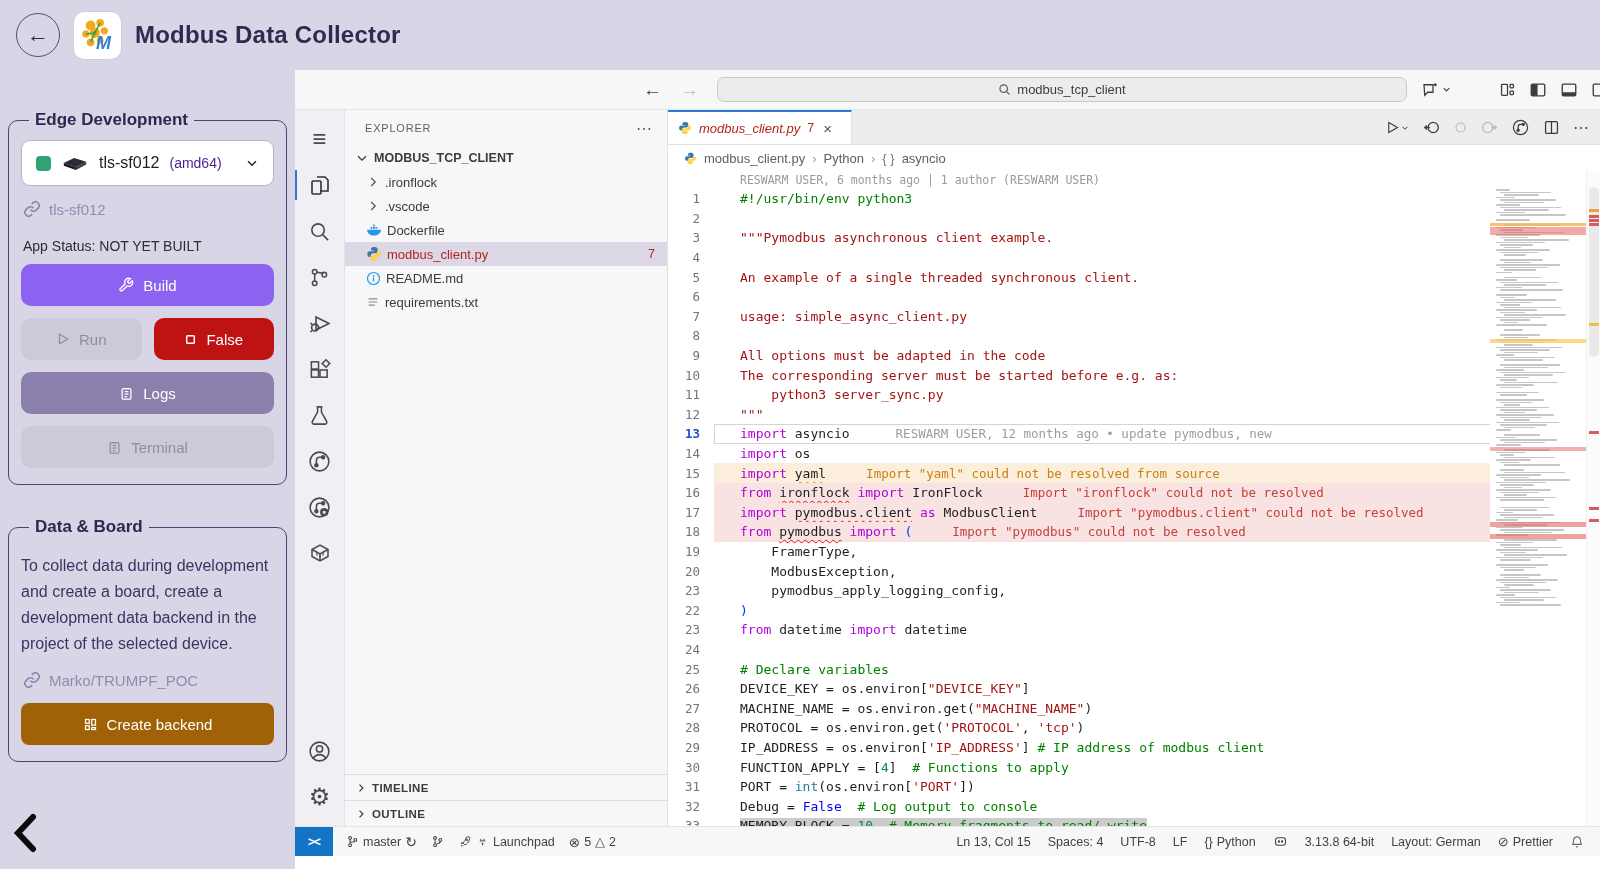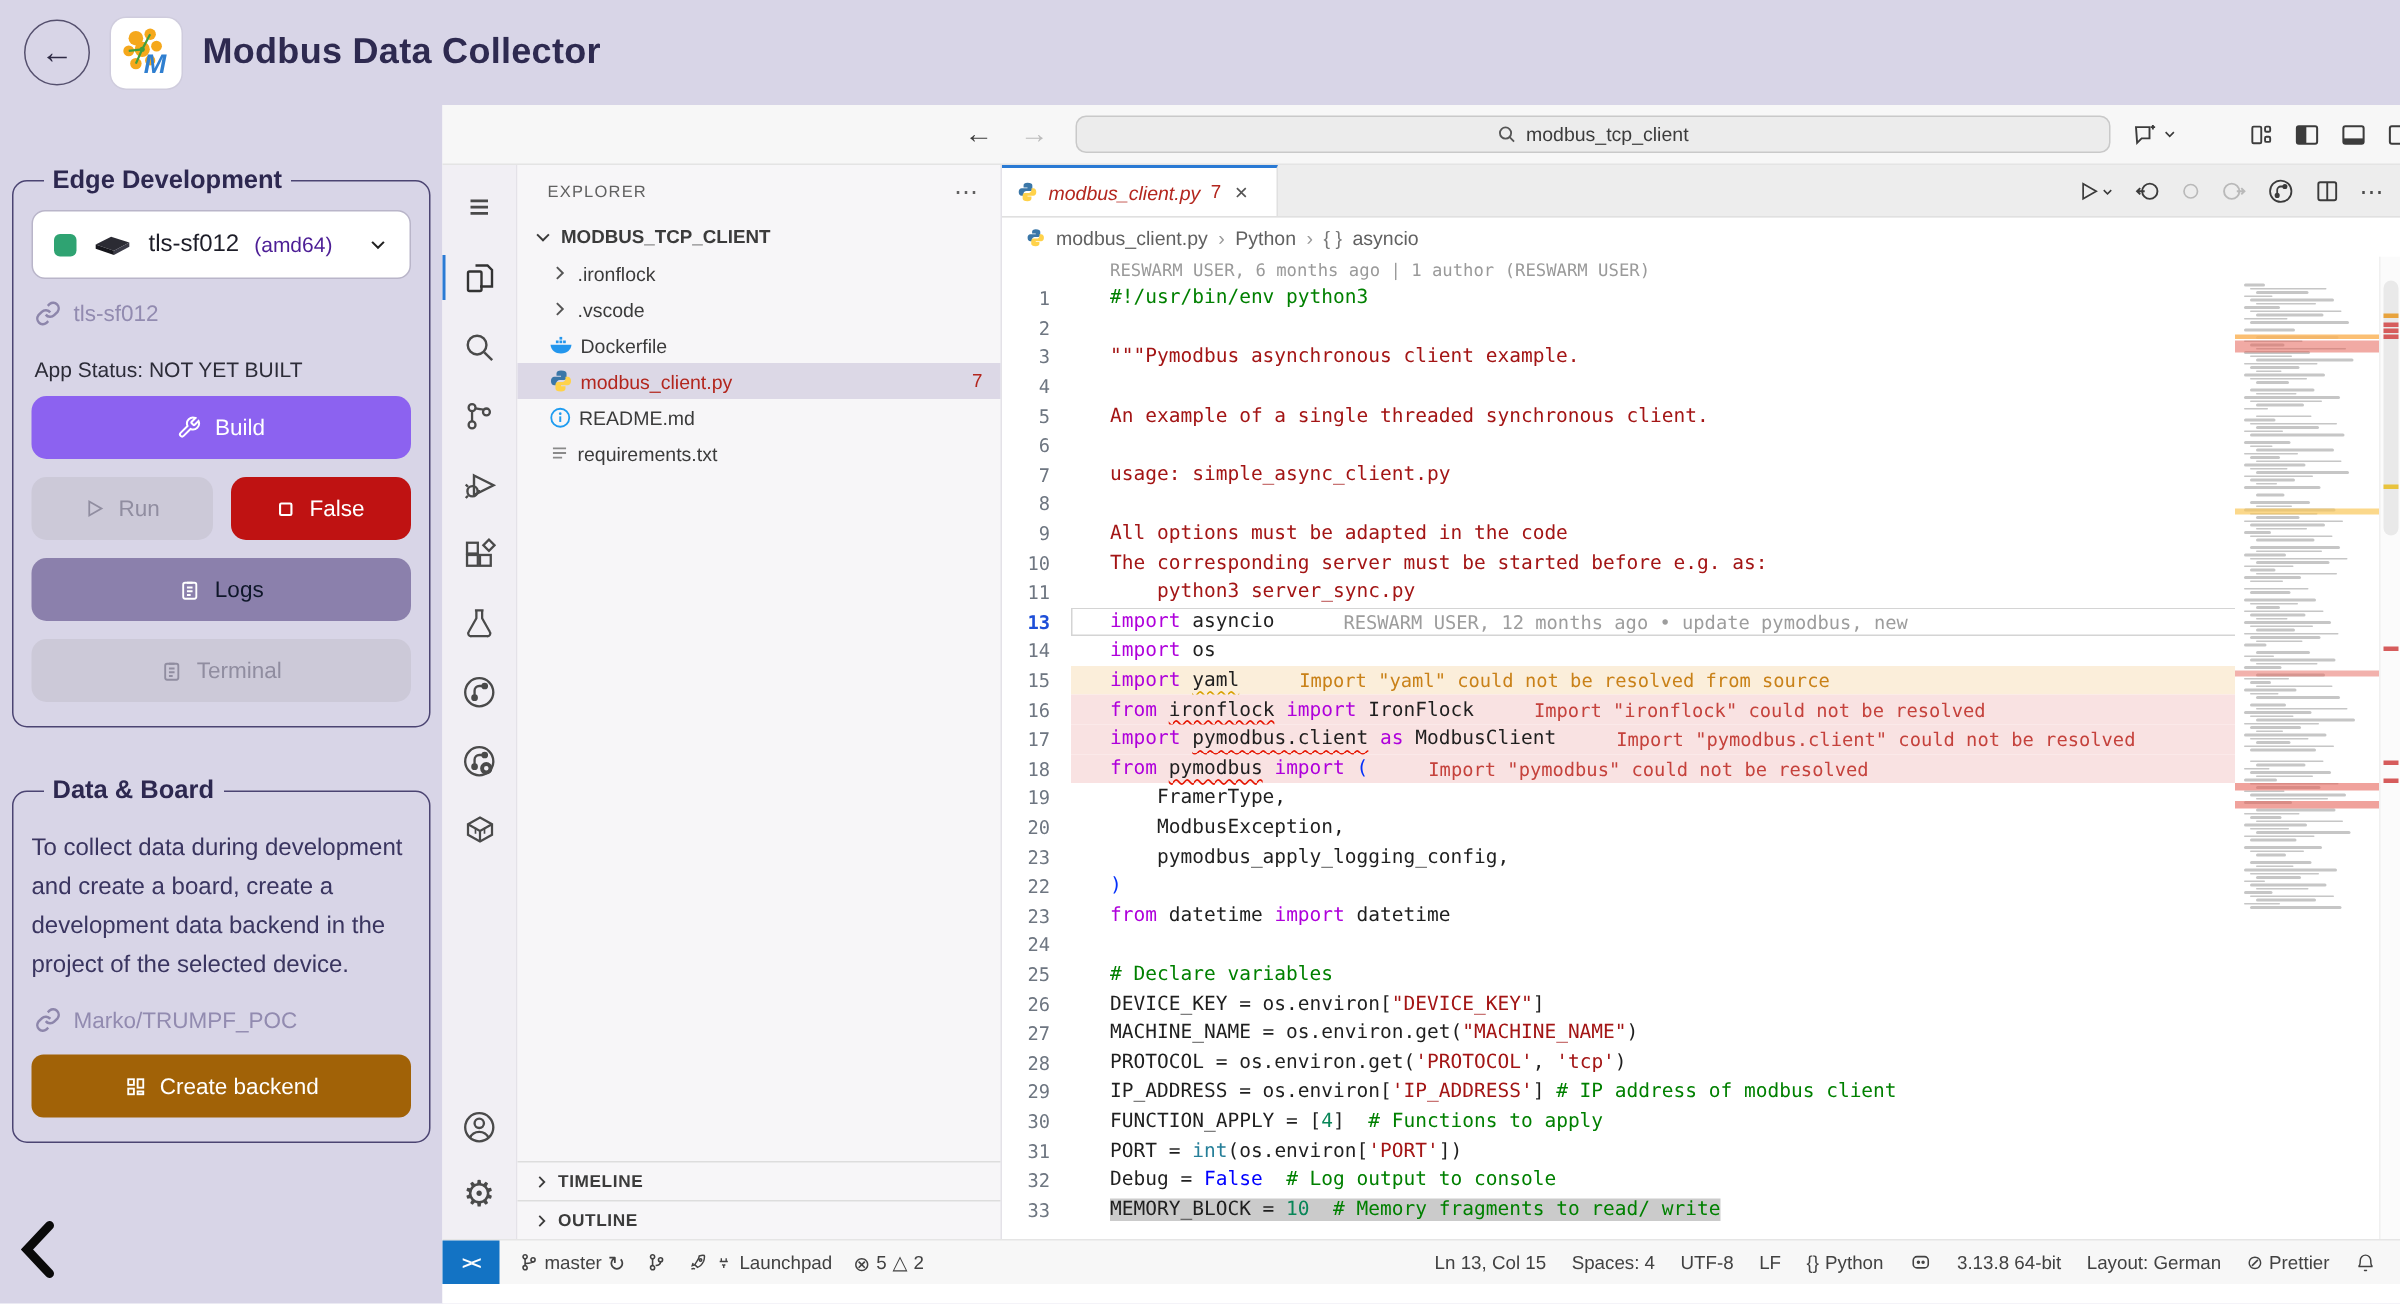--- a/index.html
+++ b/index.html
@@ -21,21 +21,21 @@
   .device-name { font-size:16px; color:#1d1d28; font-weight:500; }
   .device-arch { font-size:14px; color:#4c1d95; }
   .device-select .chev { margin-left:auto; }
   .link-row { display:flex; align-items:center; gap:8px; margin:14px 2px 0 2px; color:#928bb0; font-size:15px; }
   .app-status { margin:20px 2px 0 2px; font-size:14px; color:#2c2c38; }
   .btn { border:none; border-radius:10px; height:42px; width:100%; display:flex; align-items:center; justify-content:center; gap:9px; font-size:15px; font-family:"Liberation Sans",sans-serif; cursor:pointer; }
   .btn-build { background:#8c62f0; color:#fff; margin-top:10px; }
   .btn-row { display:flex; gap:12px; margin-top:12px; }
   .btn-run { background:#ccc9d8; color:#908da0; cursor:default; }
   .btn-stop { background:#bf1212; color:#fff; }
-  .btn-logs { background:#8b80ac; color:#0f172a; margin-top:12px; }
+  .btn-logs { background:#8b80ac; color:#ffffff; margin-top:12px; }
   .btn-terminal { background:#ccc9d8; color:#908da0; margin-top:12px; cursor:default; }
   .board-fieldset { margin-top:32px; }
   .board-text { font-size:16px; color:#3a3560; line-height:26px; margin-top:6px; }
   .btn-create { background:#a16207; color:#fff; margin-top:14px; border-radius:8px; }
   .collapse-chevron { position:absolute; left:12px; bottom:16px; cursor:pointer; }
 
   
   .vscode { position:absolute; left:295px; top:70px; width:1305px; height:799px; display:flex; flex-direction:column; background:#fff; }
 
   
@@ -559,20 +559,24 @@
               <div class="gutter">9</div>
               <div class="code-content"><span class="tk-s">All options must be adapted in the code</span></div>
             </div>
             <div class="code-line">
               <div class="gutter">10</div>
               <div class="code-content"><span class="tk-s">The corresponding server must be started before e.g. as:</span></div>
             </div>
             <div class="code-line">
               <div class="gutter">11</div>
               <div class="code-content"><span class="tk-s">    python3 server_sync.py</span></div>
+            </div>
+            <div class="code-line">
+              <div class="gutter">12</div>
+              <div class="code-content"><span class="tk-s">"""</span></div>
             </div>
             <div class="code-line cur">
               <div class="gutter">13</div>
               <div class="code-content"><span class="tk-k">import</span><span class="tk-p"> asyncio</span><span class="blame">RESWARM USER, 12 months ago • update pymodbus, new</span></div>
             </div>
             <div class="code-line">
               <div class="gutter">14</div>
               <div class="code-content"><span class="tk-k">import</span><span class="tk-p"> os</span></div>
             </div>
             <div class="code-line bg-warn">

